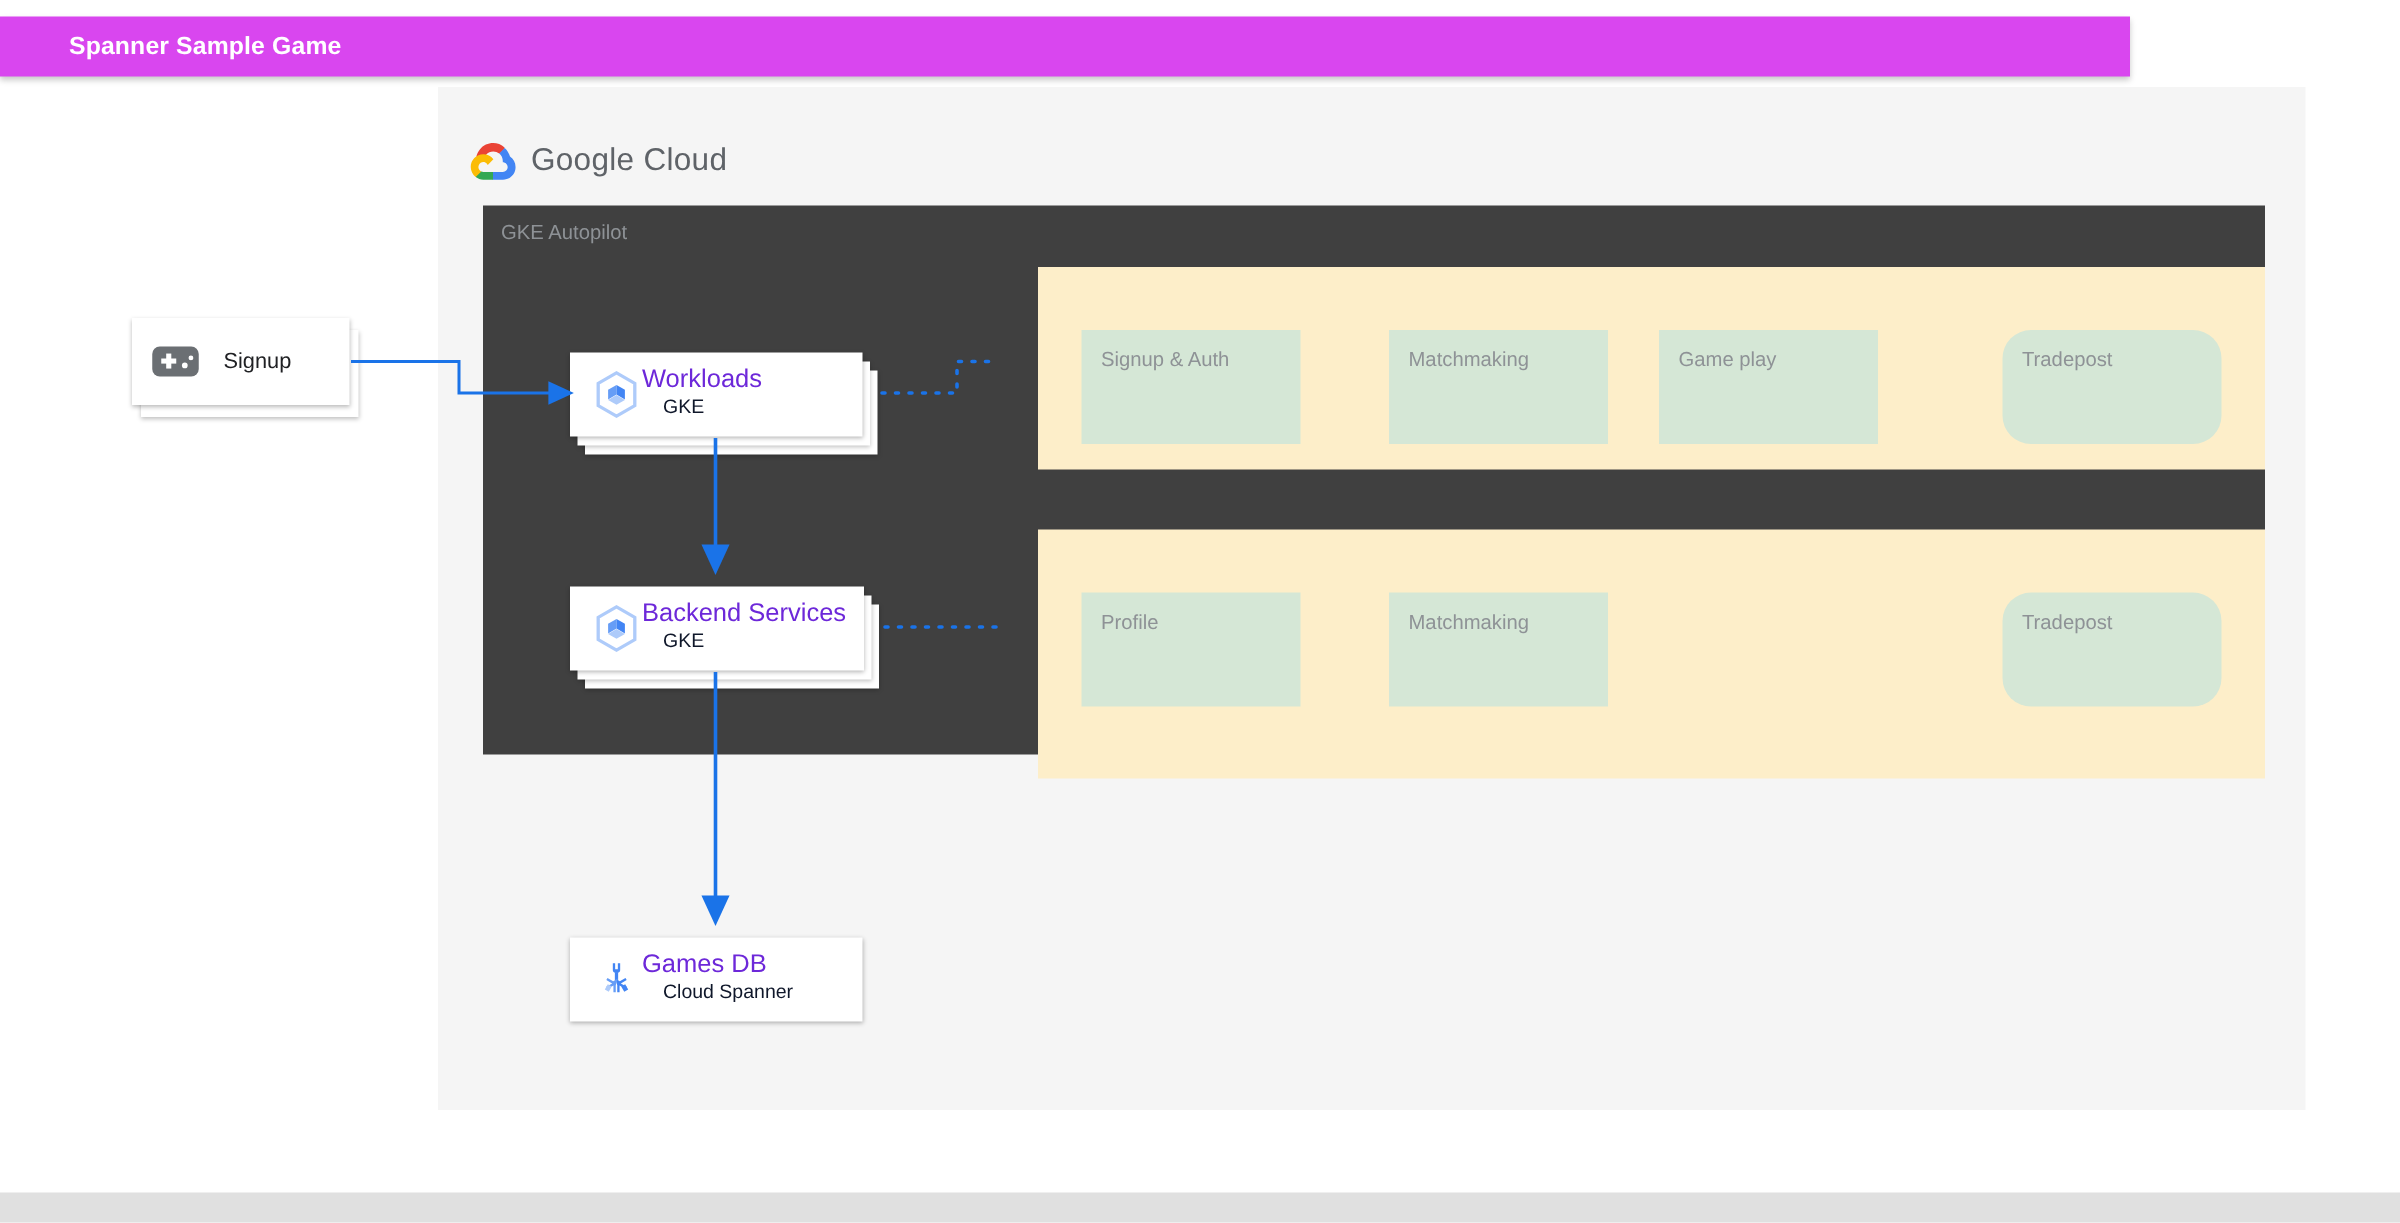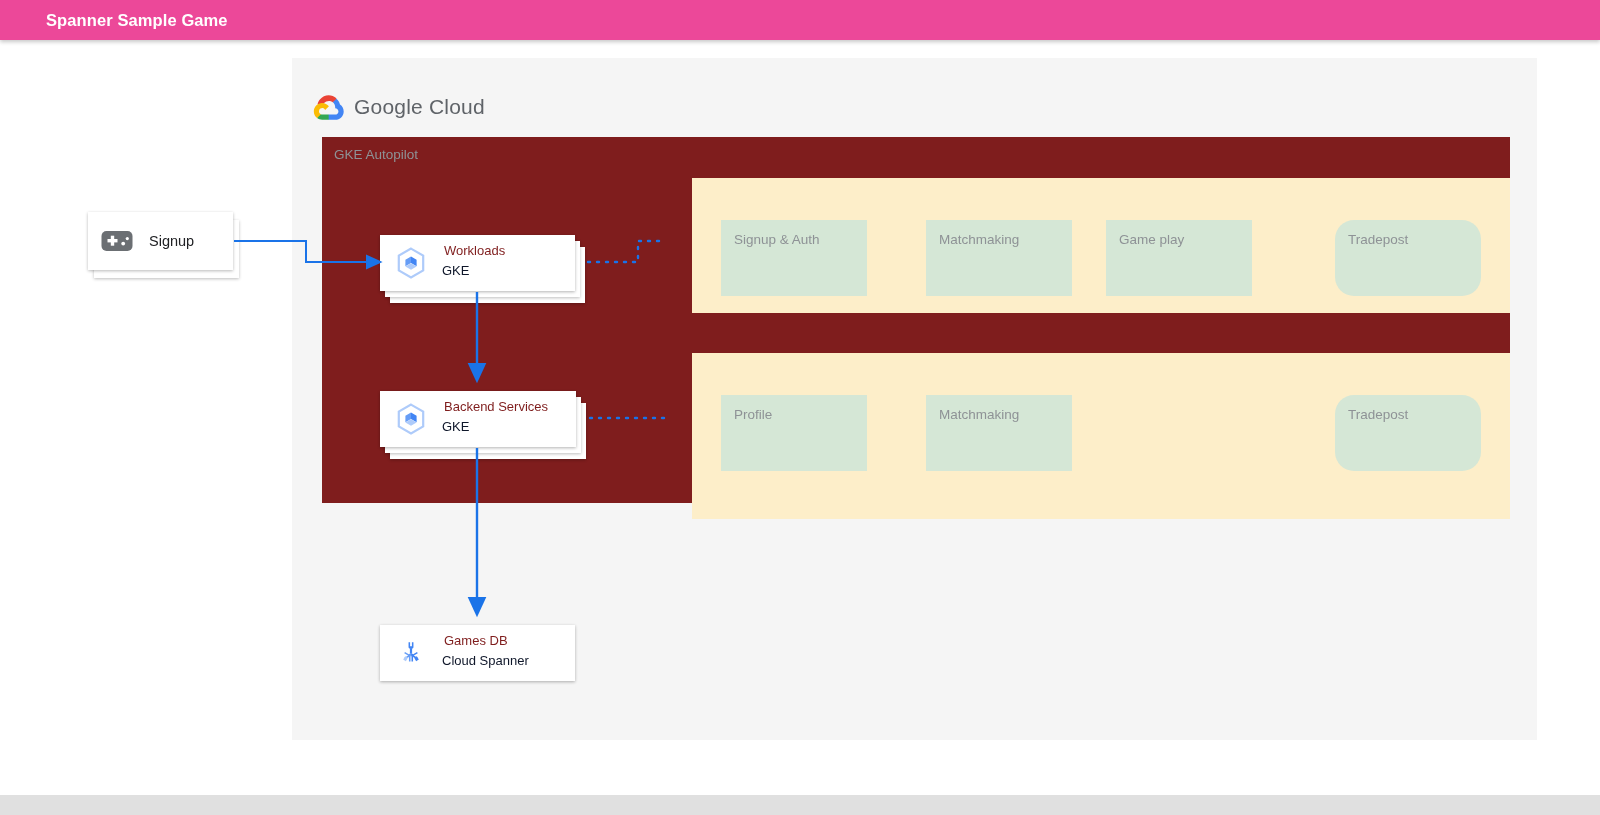--- a/index.html
+++ b/index.html
@@ -7,23 +7,23 @@
   html, body {
     margin: 0; padding: 0;
     width: 1600px; height: 815px;
     background: #ffffff;
     font-family: "Liberation Sans", sans-serif;
     overflow: hidden;
   }
 
   
   .appbar {
-    position: absolute; left: 0; top: 0;
-    width: 1600px; height: 40px;
-    background: #ec4899;
+    position: absolute; left: 0; top: 11px;
+    width: 1420px; height: 40px;
+    background: #d946ef;
     box-shadow: 0 2px 4px rgba(0,0,0,0.22);
     z-index: 40;
   }
   .appbar-title {
     position: absolute; left: 46px; top: 0;
     line-height: 40px;
     color: #ffffff;
     font-size: 16.5px;
     font-weight: bold;
     letter-spacing: 0.1px;
@@ -46,21 +46,21 @@
     font-size: 21px; color: #5f6368;
     letter-spacing: 0.2px; white-space: nowrap;
   }
   .gc-word .lite { color: #5f6368; }
 
   
   .autopilot {
     position: absolute;
     left: 30px; top: 79px;
     width: 1188px; height: 366px;
-    background: #7f1d1d;
+    background: #404040;
   }
   .autopilot-label {
     position: absolute; left: 12px; top: 10px;
     font-size: 13.5px; color: #8e9296;
     white-space: nowrap;
   }
 
   
   .svcgroup {
     position: absolute;
@@ -105,22 +105,22 @@
     background: #ffffff;
     box-shadow: 0 1px 3px rgba(0,0,0,0.30);
   }
   .node.wide .back2, .node.wide .back1, .node.wide .front { width: 196px; }
 
   .node-icon {
     position: absolute; left: 14px; top: 11px;
     width: 34px; height: 34px;
   }
   .node-title {
-    position: absolute; left: 64px; top: 8px;
-    font-size: 13px; color: #7f1d1d;
+    position: absolute; left: 48px; top: 8px;
+    font-size: 17px; color: #6d28d9;
     white-space: nowrap;
   }
   .node-sub {
     position: absolute; left: 62px; top: 28px;
     font-size: 13px; color: #0f172a;
     white-space: nowrap;
   }
 
   .node.workloads { left: 88px; top: 177px; }
   .node.backend   { left: 88px; top: 333px; }

